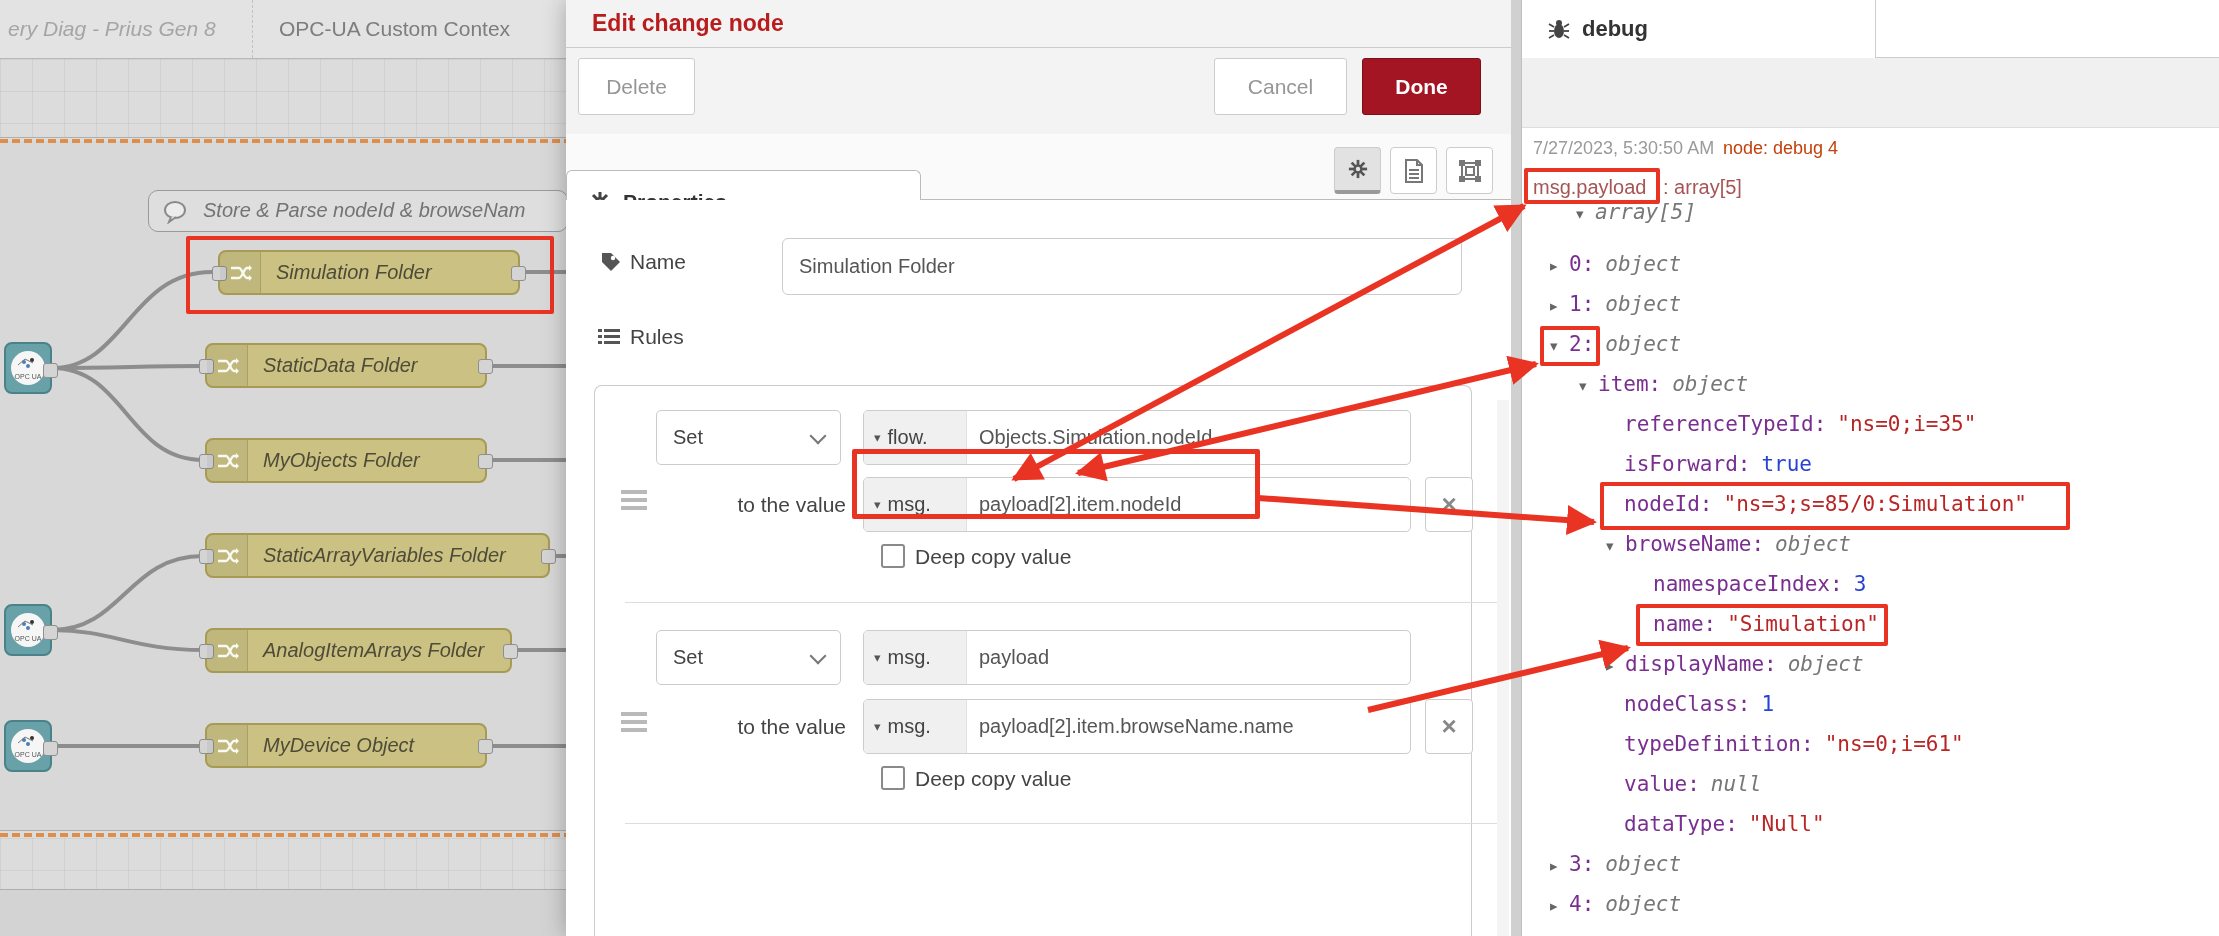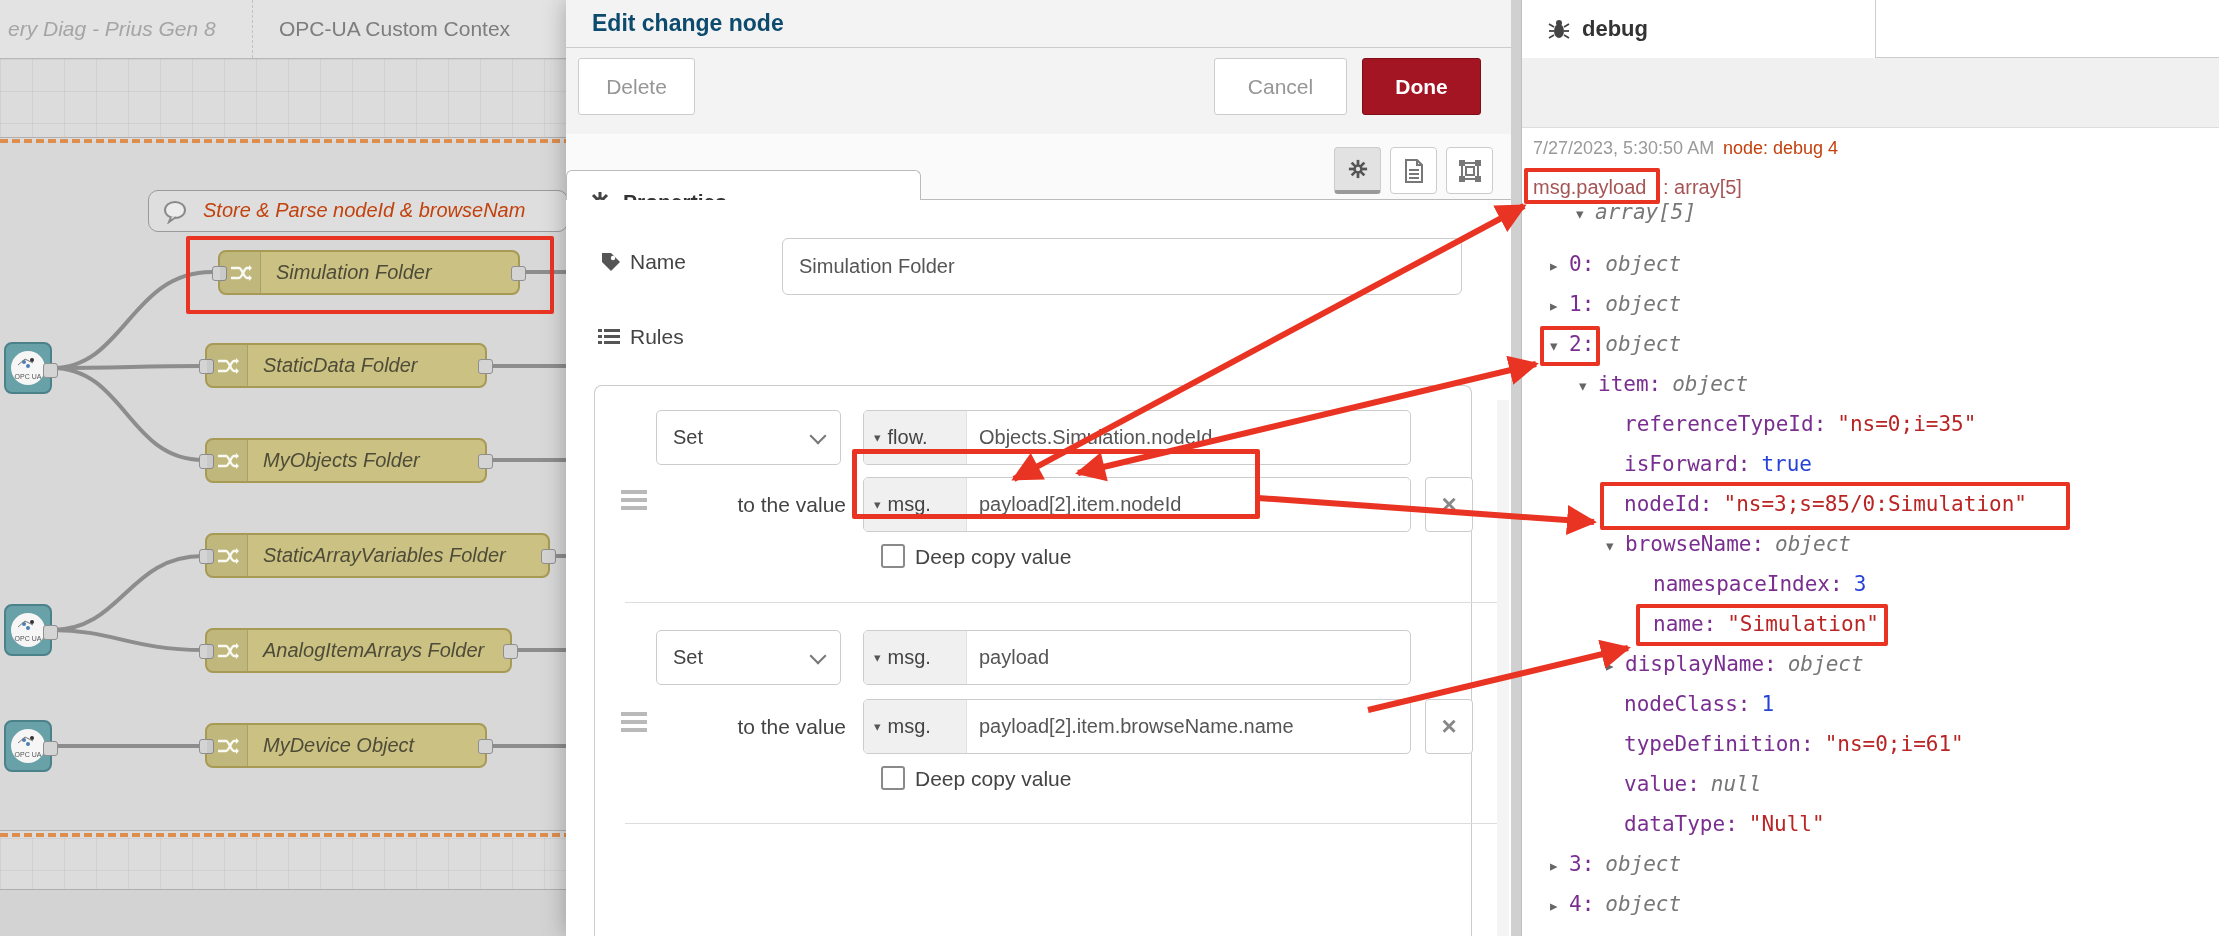--- a/index.html
+++ b/index.html
@@ -36,21 +36,21 @@
   .opccirc{position:absolute;left:5px;top:7px;width:34px;height:34px;background:#f6f6f6;
            border-radius:50%;overflow:hidden;}
   .opctxt{position:absolute;left:0;top:22px;width:34px;text-align:center;font-size:7px;color:#555;}
   .redbox{position:absolute;border:4px solid #ea3423;box-sizing:border-box;border-radius:2px;}
 
   
   #dialog{position:absolute;left:566px;top:0;width:945px;height:936px;background:#fff;
           box-shadow:0 0 22px rgba(0,0,0,0.28);}
   .dlg-header{position:absolute;left:0;top:0;width:945px;height:48px;background:#f3f3f3;
               border-bottom:1px solid #ccc;box-sizing:border-box;}
-  .dlg-title{position:absolute;left:26px;top:10px;font-size:23px;font-weight:bold;color:#0c4a6e;}
+  .dlg-title{position:absolute;left:26px;top:10px;font-size:23px;font-weight:bold;color:#b91c1c;}
   .dlg-btnbar{position:absolute;left:0;top:48px;width:945px;height:86px;background:#f3f3f3;}
   .btn{position:absolute;height:57px;border-radius:3px;display:flex;align-items:center;
        justify-content:center;font-size:21px;box-sizing:border-box;}
   .btn.plain{background:#fff;border:1px solid #ccc;color:#969696;}
   .btn.primary{border:1px solid #7e0e18;color:#fff;font-weight:bold;}
   .dlg-tabbar{position:absolute;left:0;top:134px;width:945px;height:66px;background:#fafafa;
               border-bottom:1px solid #bbb;box-sizing:border-box;}
   .prop-tab{position:absolute;left:0;top:3px;width:355px;height:63px;background:#fff;
             border:1px solid #bbb;border-bottom:none;border-radius:6px 6px 0 0;box-sizing:border-box;
             display:flex;align-items:center;gap:12px;padding-left:22px;margin-top:33px;}
@@ -153,21 +153,21 @@
         <path d="M516 650 L566 650"></path>
         <path d="M491 746 L566 746"></path>
       </g>
     </svg>
 
     <div class="comment">
       <svg width="26" height="24" style="position:absolute;left:14px;top:9px;">
         <ellipse cx="12" cy="10" rx="10" ry="8" fill="#ececec" stroke="#8a8a8a" stroke-width="2"></ellipse>
         <path d="M8 17 L6 22 L13 17" fill="#ececec" stroke="#8a8a8a" stroke-width="2"></path>
       </svg>
-      <span style="position:absolute;left:54px;top:8px;font-size:20px;font-style:italic;color:#c2410c;white-space:nowrap;">Store &amp; Parse nodeId &amp; browseNam</span>
+      <span style="position:absolute;left:54px;top:8px;font-size:20px;font-style:italic;color:#737373;white-space:nowrap;">Store &amp; Parse nodeId &amp; browseNam</span>
     </div>
 
     <div class="opcnode" style="top:342px;">
       <div class="opccirc">
         <svg width="34" height="34">
             <circle cx="13" cy="11" r="2" fill="#4a7fb5"></circle>
             <circle cx="21" cy="9" r="2" fill="#333"></circle>
             <circle cx="17" cy="15" r="2" fill="#4a7fb5"></circle>
             <path d="M7 14 L14 8 L22 12" stroke="#777" fill="none"></path>
           </svg>

